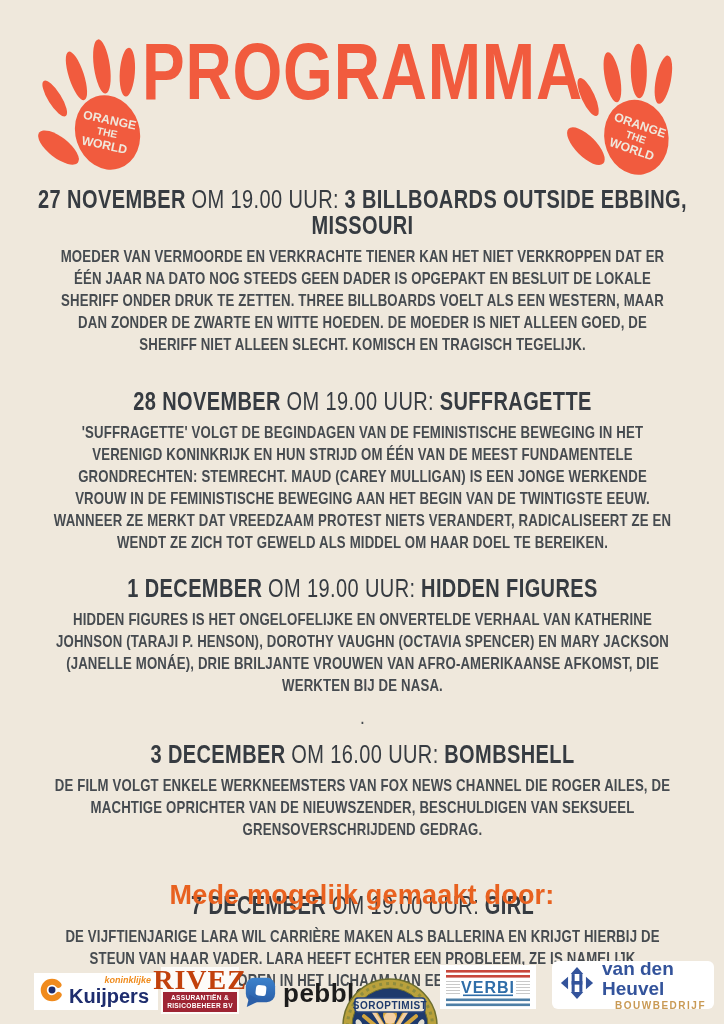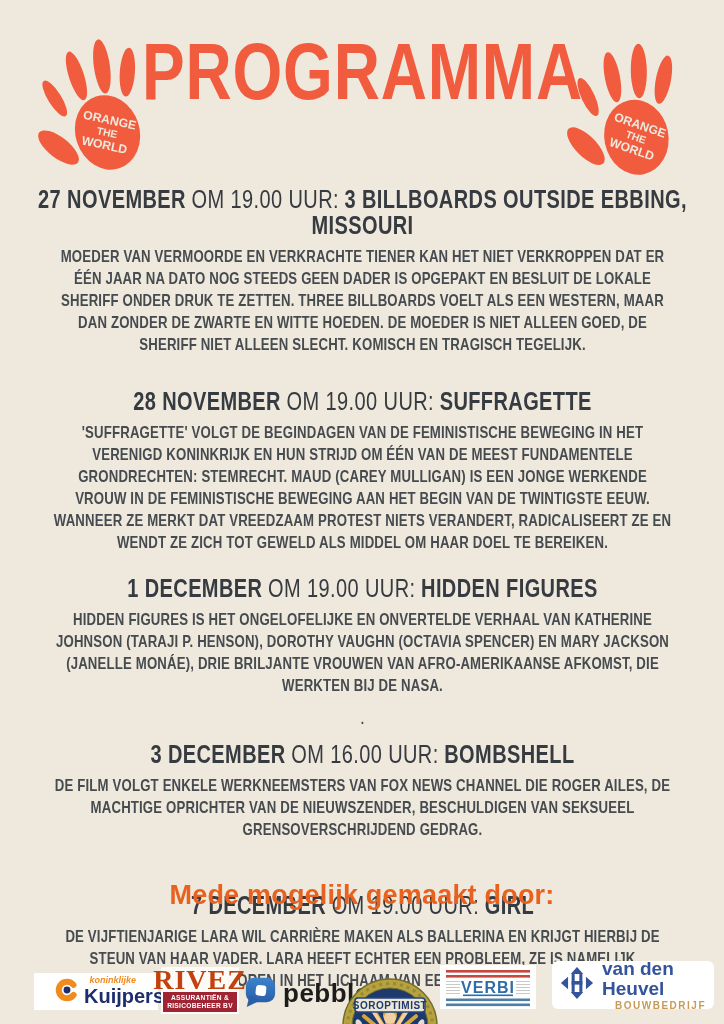--- a/index.html
+++ b/index.html
@@ -31,21 +31,21 @@
   .divider-dot{margin-top:16px;text-align:center;font-size:15px;line-height:14px;
                font-weight:700;color:#464B50;}
 
   .sponsors-heading{position:absolute;top:880px;left:0;width:724px;text-align:center;
                     font-size:27px;font-weight:700;color:#E8611F;letter-spacing:.2px;}
 
   .sponsors{position:absolute;inset:0;}
   .logo{position:absolute;display:flex;align-items:center;}
 
   .kuijpers{left:34px;top:973px;width:124px;height:37px;background:#ffffff;
-            padding:0 20px;box-sizing:border-box;gap:4px;}
+            padding:0 5px;box-sizing:border-box;gap:4px;}
   .kuijpers .ktxt{position:relative;flex:1;height:100%;}
   .kuijpers .tagline{position:absolute;top:2px;right:2px;font-size:9px;font-style:italic;
                      font-weight:700;color:#F08C1E;}
   .kuijpers .kname{position:absolute;bottom:2px;left:0;font-size:20px;font-weight:700;color:#1E2D6E;}
 
   .rivez{left:161px;top:967px;width:78px;height:47px;background:#FDFBF8;flex-direction:column;
          justify-content:center;}
   .rivez .rname{font-family:"Liberation Serif",serif;font-weight:700;font-size:28px;
                 line-height:21px;color:#c2410c;letter-spacing:1px;}
   .rivez .rbox{margin-top:2px;background:#9E2433;color:#ffffff;width:74px;text-align:center;

